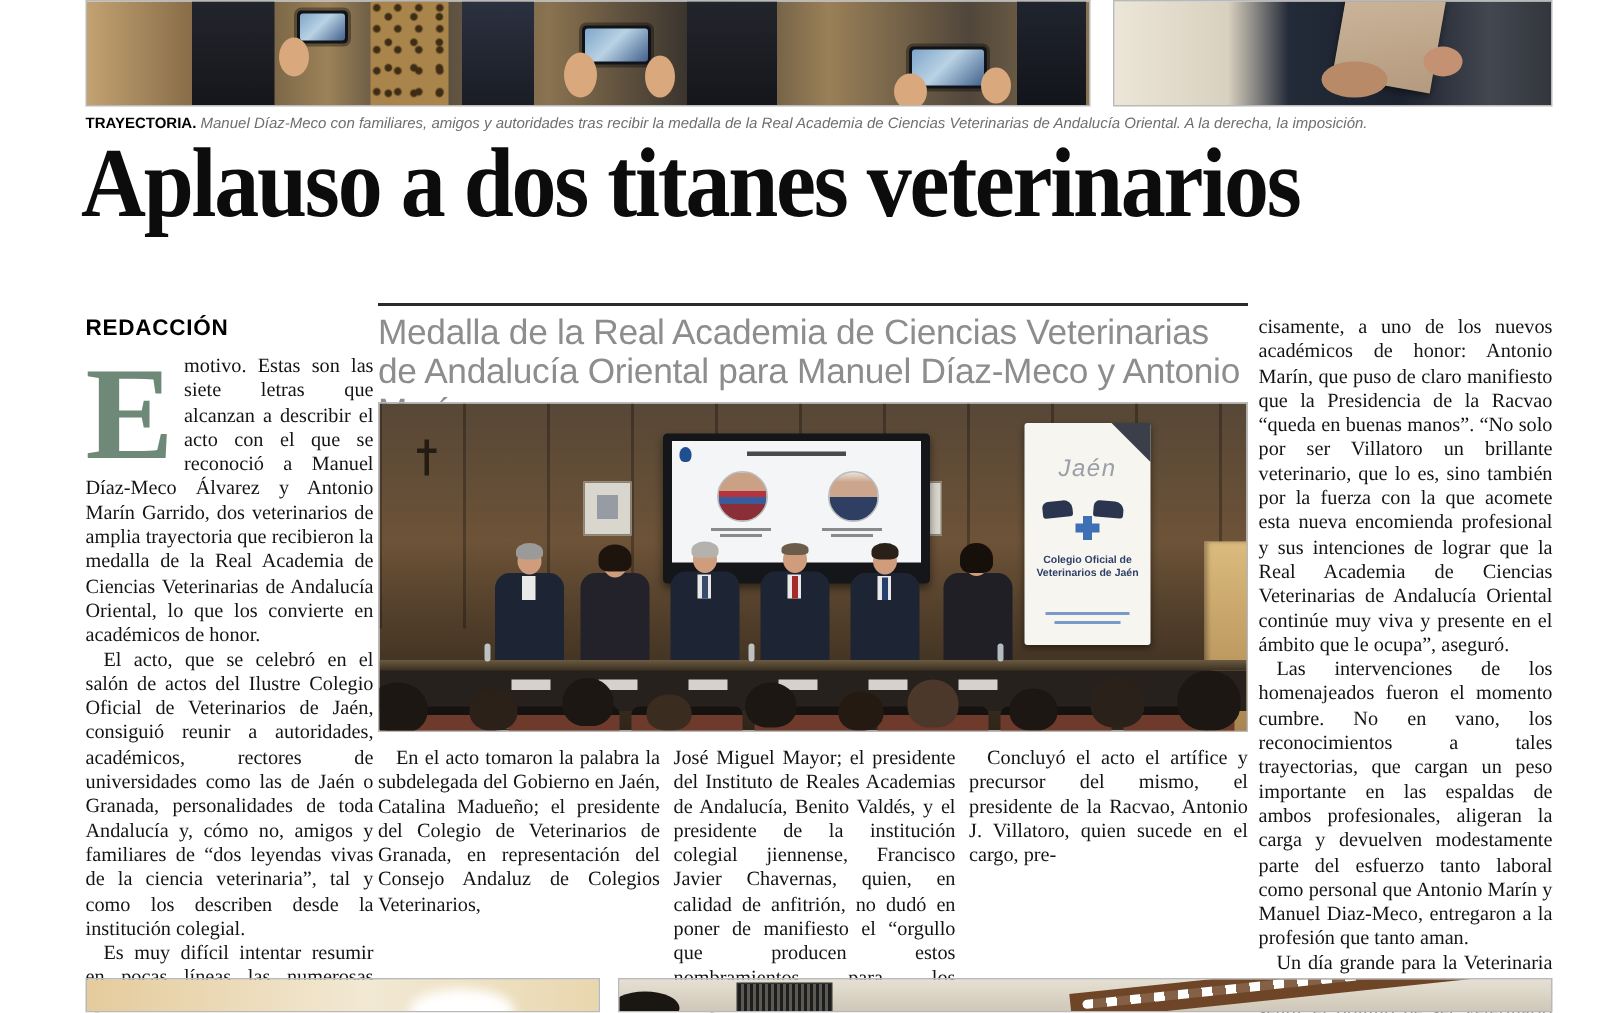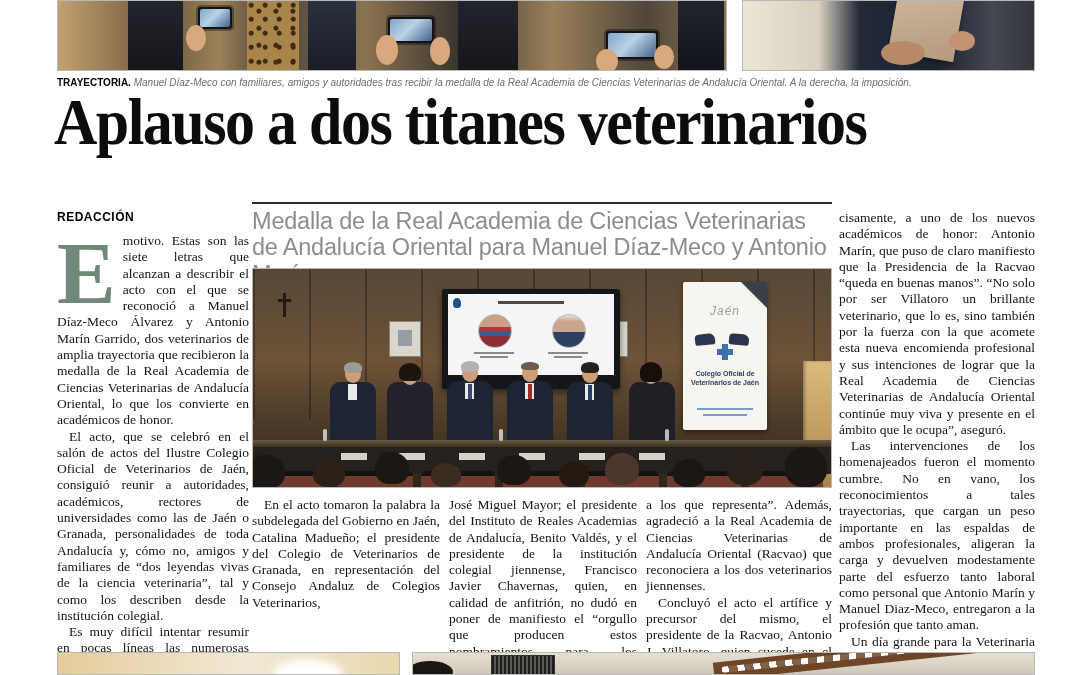--- a/index.html
+++ b/index.html
@@ -25,21 +25,21 @@
 
   
   .col{position:absolute;top:210px;}
   .bodytext p{margin:0;text-align:justify;font-size:13.5px;line-height:16.3px;color:#141414;}
   .bodytext p.indent{text-indent:12px;}
   #col1{left:57px;width:192px;}
   #col2{left:252px;width:188px;top:497px;}
   #col3{left:449px;width:188px;top:497px;}
   #col4{left:646px;width:186px;top:497px;}
   #col5{left:839px;width:196px;}
-  .byline{font-family:"Liberation Sans",sans-serif;font-size:12px;font-weight:700;
+  .byline{font-family:"Liberation Sans",sans-serif;font-size:15px;font-weight:700;
     letter-spacing:.5px;color:#000;margin-bottom:9px;}
   .dropcap{float:left;font-size:88px;line-height:74px;font-weight:700;
     color:#6F8978;margin:4px 7px 2px 0;font-family:"Liberation Serif",serif;}
 
   
   #subhead-rule{position:absolute;left:252px;top:202px;width:580px;height:2px;background:#2b2b2b;}
   #subheadline{position:absolute;left:252px;top:208px;width:580px;
     font-family:"Liberation Sans",sans-serif;font-size:23.5px;line-height:1.12;
     color:#8d8d8d;letter-spacing:-0.2px;}
 
@@ -74,21 +74,21 @@
   .slide-title{position:absolute;left:50px;top:7px;width:66px;height:3px;background:#4a4a4a;}
   .port{position:absolute;top:20px;width:32px;height:32px;border-radius:50%;border:1px solid #bbb;}
   .port1{left:30px;background:linear-gradient(180deg,#caa184 0%,#caa184 38%,#b5333f 38%,#b5333f 52%,#3a5a9a 52%,#3a5a9a 66%,#8a2f38 66%);}
   .port2{left:104px;background:linear-gradient(180deg,#e7e2da 0%,#cba58c 20%,#cba58c 52%,#2e3f63 52%);}
   .slide-cap{position:absolute;width:40px;height:2px;background:#8a8a8a;}
   .screen-stand{position:absolute;left:82px;bottom:-8px;width:14px;height:10px;background:#0e0f12;}
 
   .banner{position:absolute;left:430px;top:13px;width:84px;height:148px;background:#f7f5f0;border-radius:2px;box-shadow:0 2px 5px rgba(0,0,0,.45);}
   .banner-corner{position:absolute;right:0;top:0;width:0;height:0;border-left:26px solid transparent;border-top:26px solid #3a3f4a;}
   .banner-jaen{position:absolute;left:0;top:22px;width:100%;text-align:center;
-    font-family:"Liberation Sans",sans-serif;font-style:italic;color:#9aa0a8;font-size:12px;letter-spacing:1px;}
+    font-family:"Liberation Sans",sans-serif;font-style:italic;color:#9aa0a8;font-size:16px;letter-spacing:1px;}
   .banner-cow1,.banner-cow2{position:absolute;top:52px;width:20px;height:11px;background:#2b3550;border-radius:4px 6px 2px 2px;}
   .banner-cow1{left:12px;transform:rotate(-6deg);}
   .banner-cow2{left:46px;transform:rotate(5deg);}
   .banner-cross-v{position:absolute;left:39px;top:62px;width:6px;height:16px;background:#3f6fb5;}
   .banner-cross-h{position:absolute;left:34px;top:67px;width:16px;height:6px;background:#3f6fb5;}
   .banner-text{position:absolute;left:0;top:88px;width:100%;text-align:center;
     font-family:"Liberation Sans",sans-serif;font-size:7px;line-height:8.5px;color:#2f4068;font-weight:700;}
   .banner-foot{position:absolute;left:14px;width:56px;height:2px;background:#7a9ac9;}
 
   .podium{position:absolute;right:-2px;top:92px;width:30px;height:128px;background:linear-gradient(180deg,#dcbb7e,#a8854e);box-shadow:inset 2px 0 3px rgba(0,0,0,.3);}
@@ -280,21 +280,20 @@
     <div class="aud-head" style="left:532px;top:178px;width:42px;height:40px;"></div>
   </div>
 
   <div id="col2" class="col bodytext">
     <p class="indent">En el acto tomaron la palabra la subdelegada del Gobierno en Jaén, Catalina Madueño; el presidente del Colegio de Veterinarios de Granada, en representación del Consejo Andaluz de Colegios Veterinarios,</p>
   </div>
   <div id="col3" class="col bodytext">
     <p>José Miguel Mayor; el presidente del Instituto de Reales Academias de Andalucía, Benito Valdés, y el presidente de la institución colegial jiennense, Francisco Javier Chavernas, quien, en calidad de anfitrión, no dudó en poner de manifiesto el “orgullo que producen estos nombramientos para los colegiados</p>
   </div>
   <div id="col4" class="col bodytext">
-    <p>a los que representa”. Además, agradeció a la Real Academia de Ciencias Veterinarias de Andalucía Oriental (Racvao) que reconociera a los dos veterinarios jiennenses.</p>
     <p class="indent">Concluyó el acto el artífice y precursor del mismo, el presidente de la Racvao, Antonio J. Villatoro, quien sucede en el cargo, pre-</p>
   </div>
 
   <div id="col5" class="col bodytext">
     <p>cisamente, a uno de los nuevos académicos de honor: Antonio Marín, que puso de claro manifiesto que la Presidencia de la Racvao “queda en buenas manos”. “No solo por ser Villatoro un brillante veterinario, que lo es, sino también por la fuerza con la que acomete esta nueva encomienda profesional y sus intenciones de lograr que la Real Academia de Ciencias Veterinarias de Andalucía Oriental continúe muy viva y presente en el ámbito que le ocupa”, aseguró.</p>
     <p class="indent">Las intervenciones de los homenajeados fueron el momento cumbre. No en vano, los reconocimientos a tales trayectorias, que cargan un peso importante en las espaldas de ambos profesionales, aligeran la carga y devuelven modestamente parte del esfuerzo tanto laboral como personal que Antonio Marín y Manuel Diaz-Meco, entregaron a la profesión que tanto aman.</p>
     <p class="indent">Un día grande para la Veterinaria y especialmente importante para sentir el orgullo de ser veterinario dado el tremendo legado que es una realidad en manos del colectivo.</p>
   </div>
 
   <div class="photo" id="photo-bottom-left">

